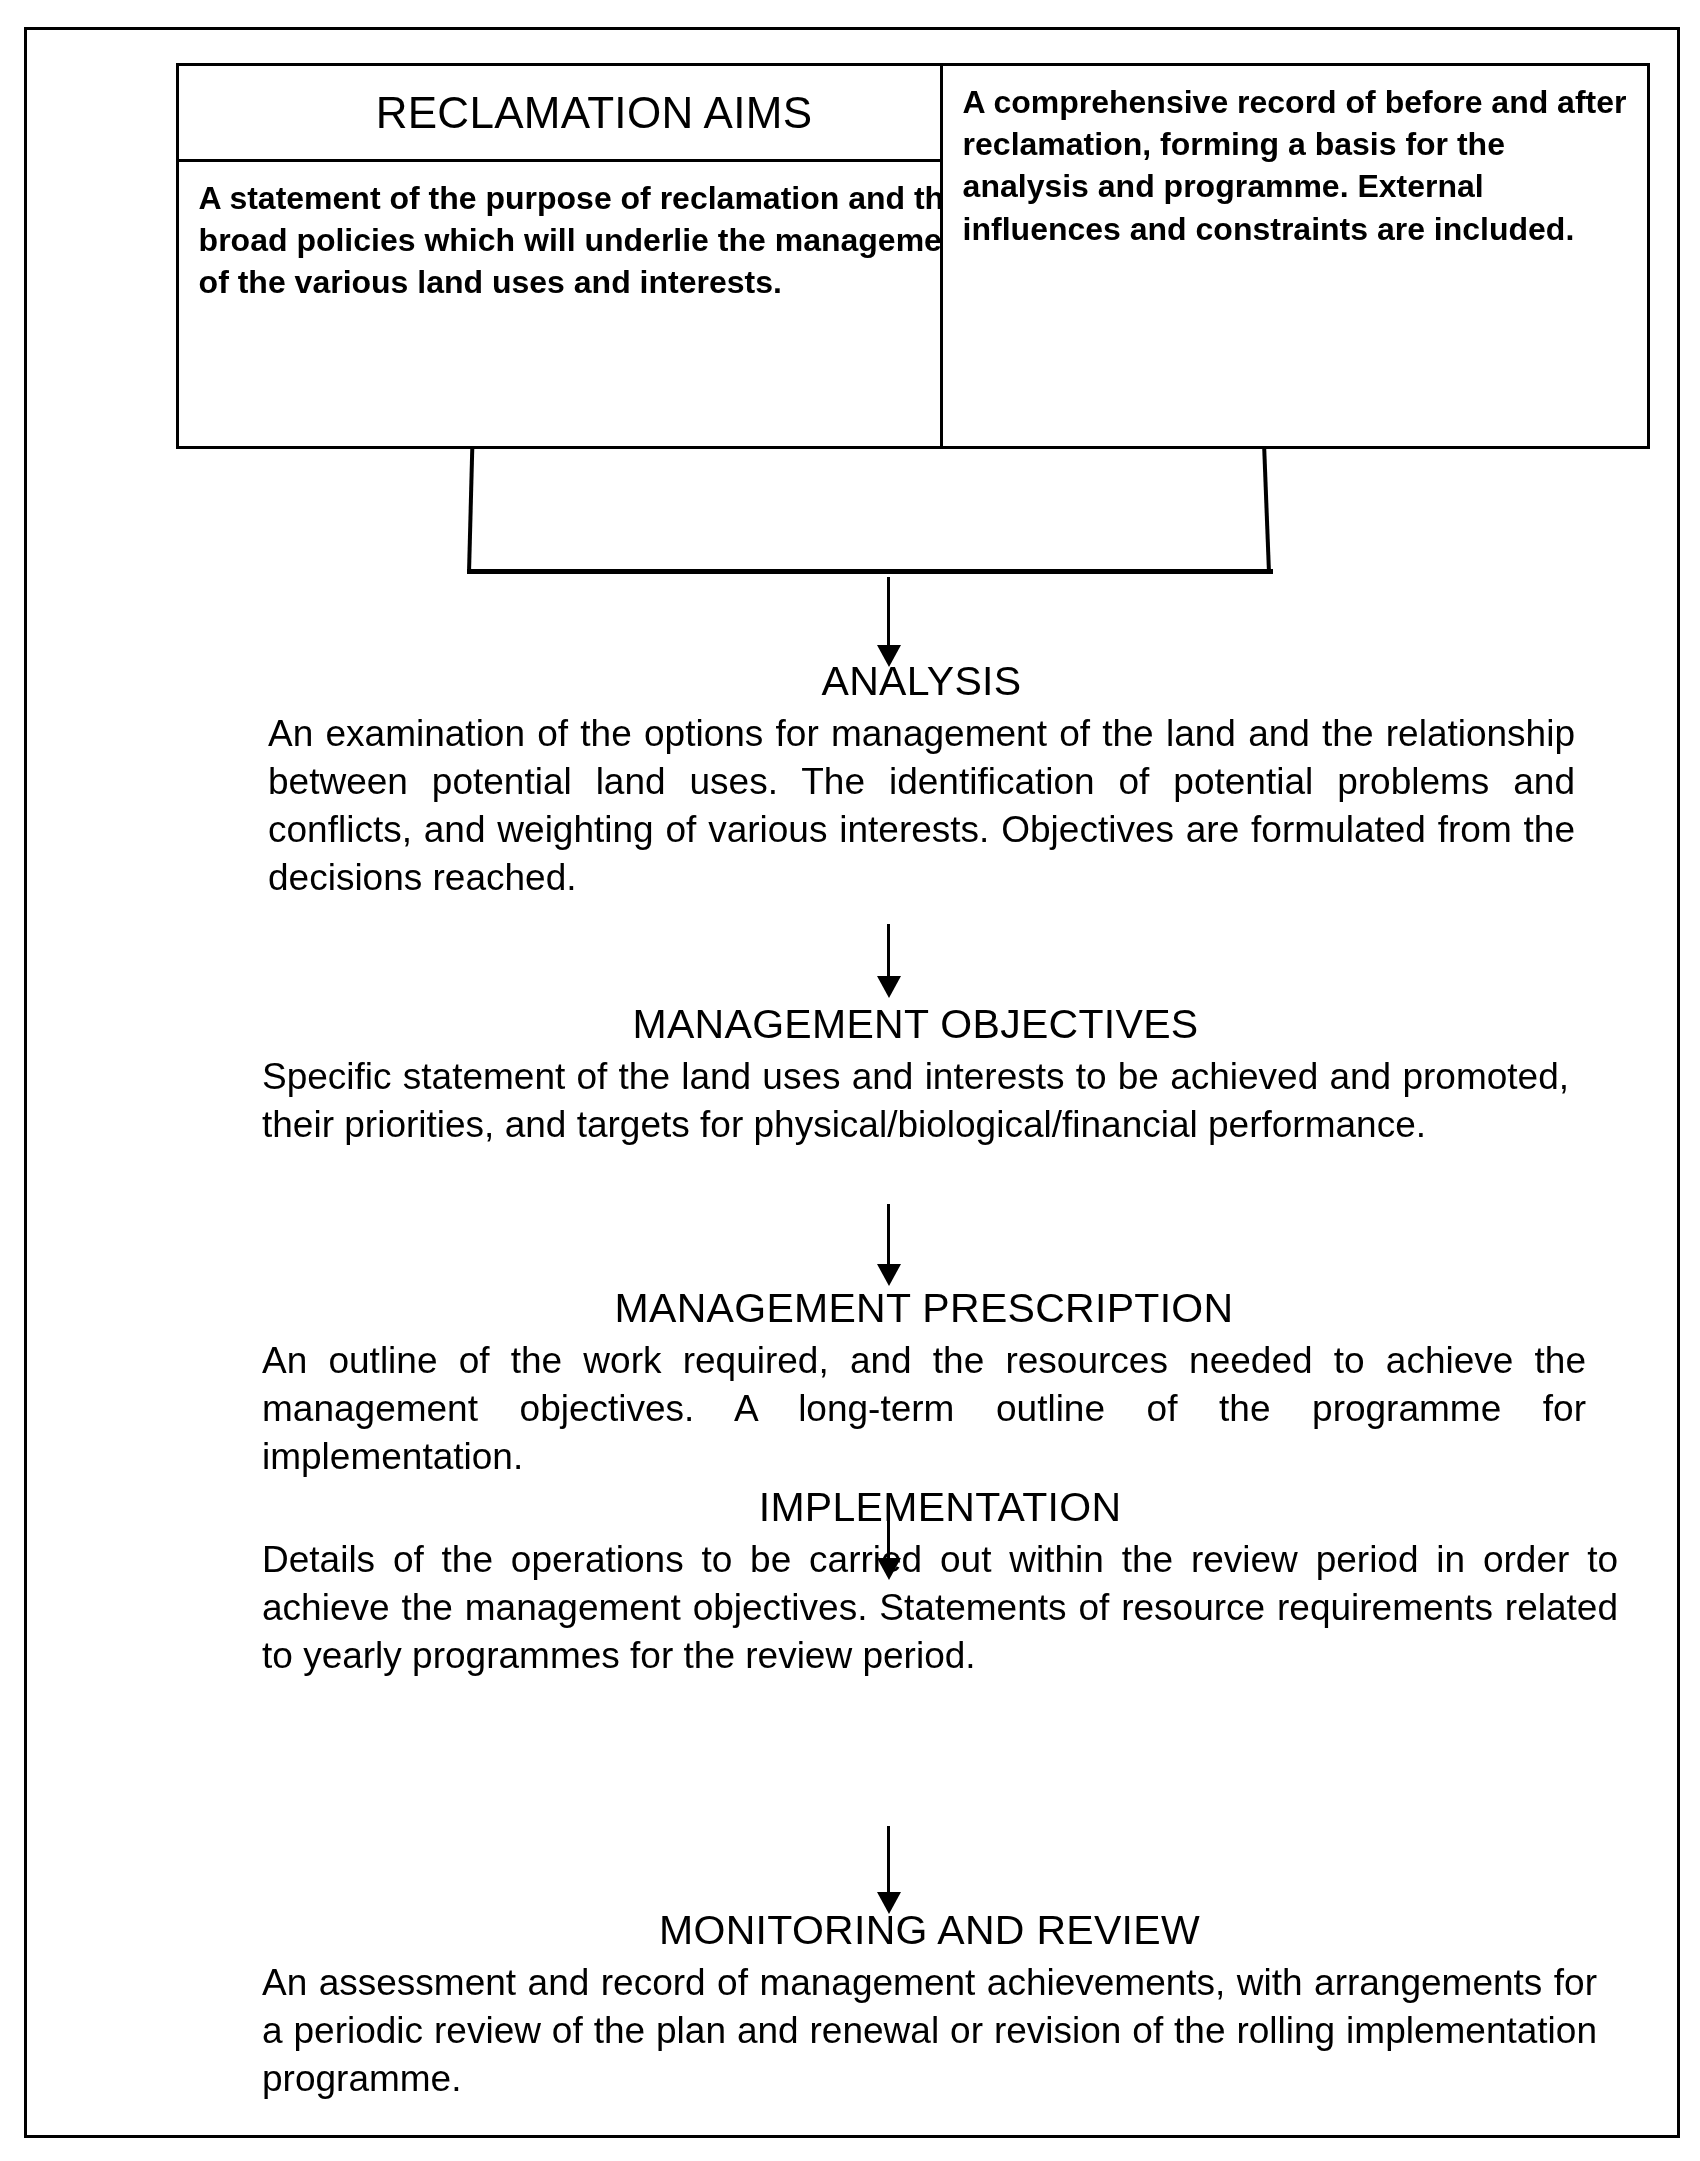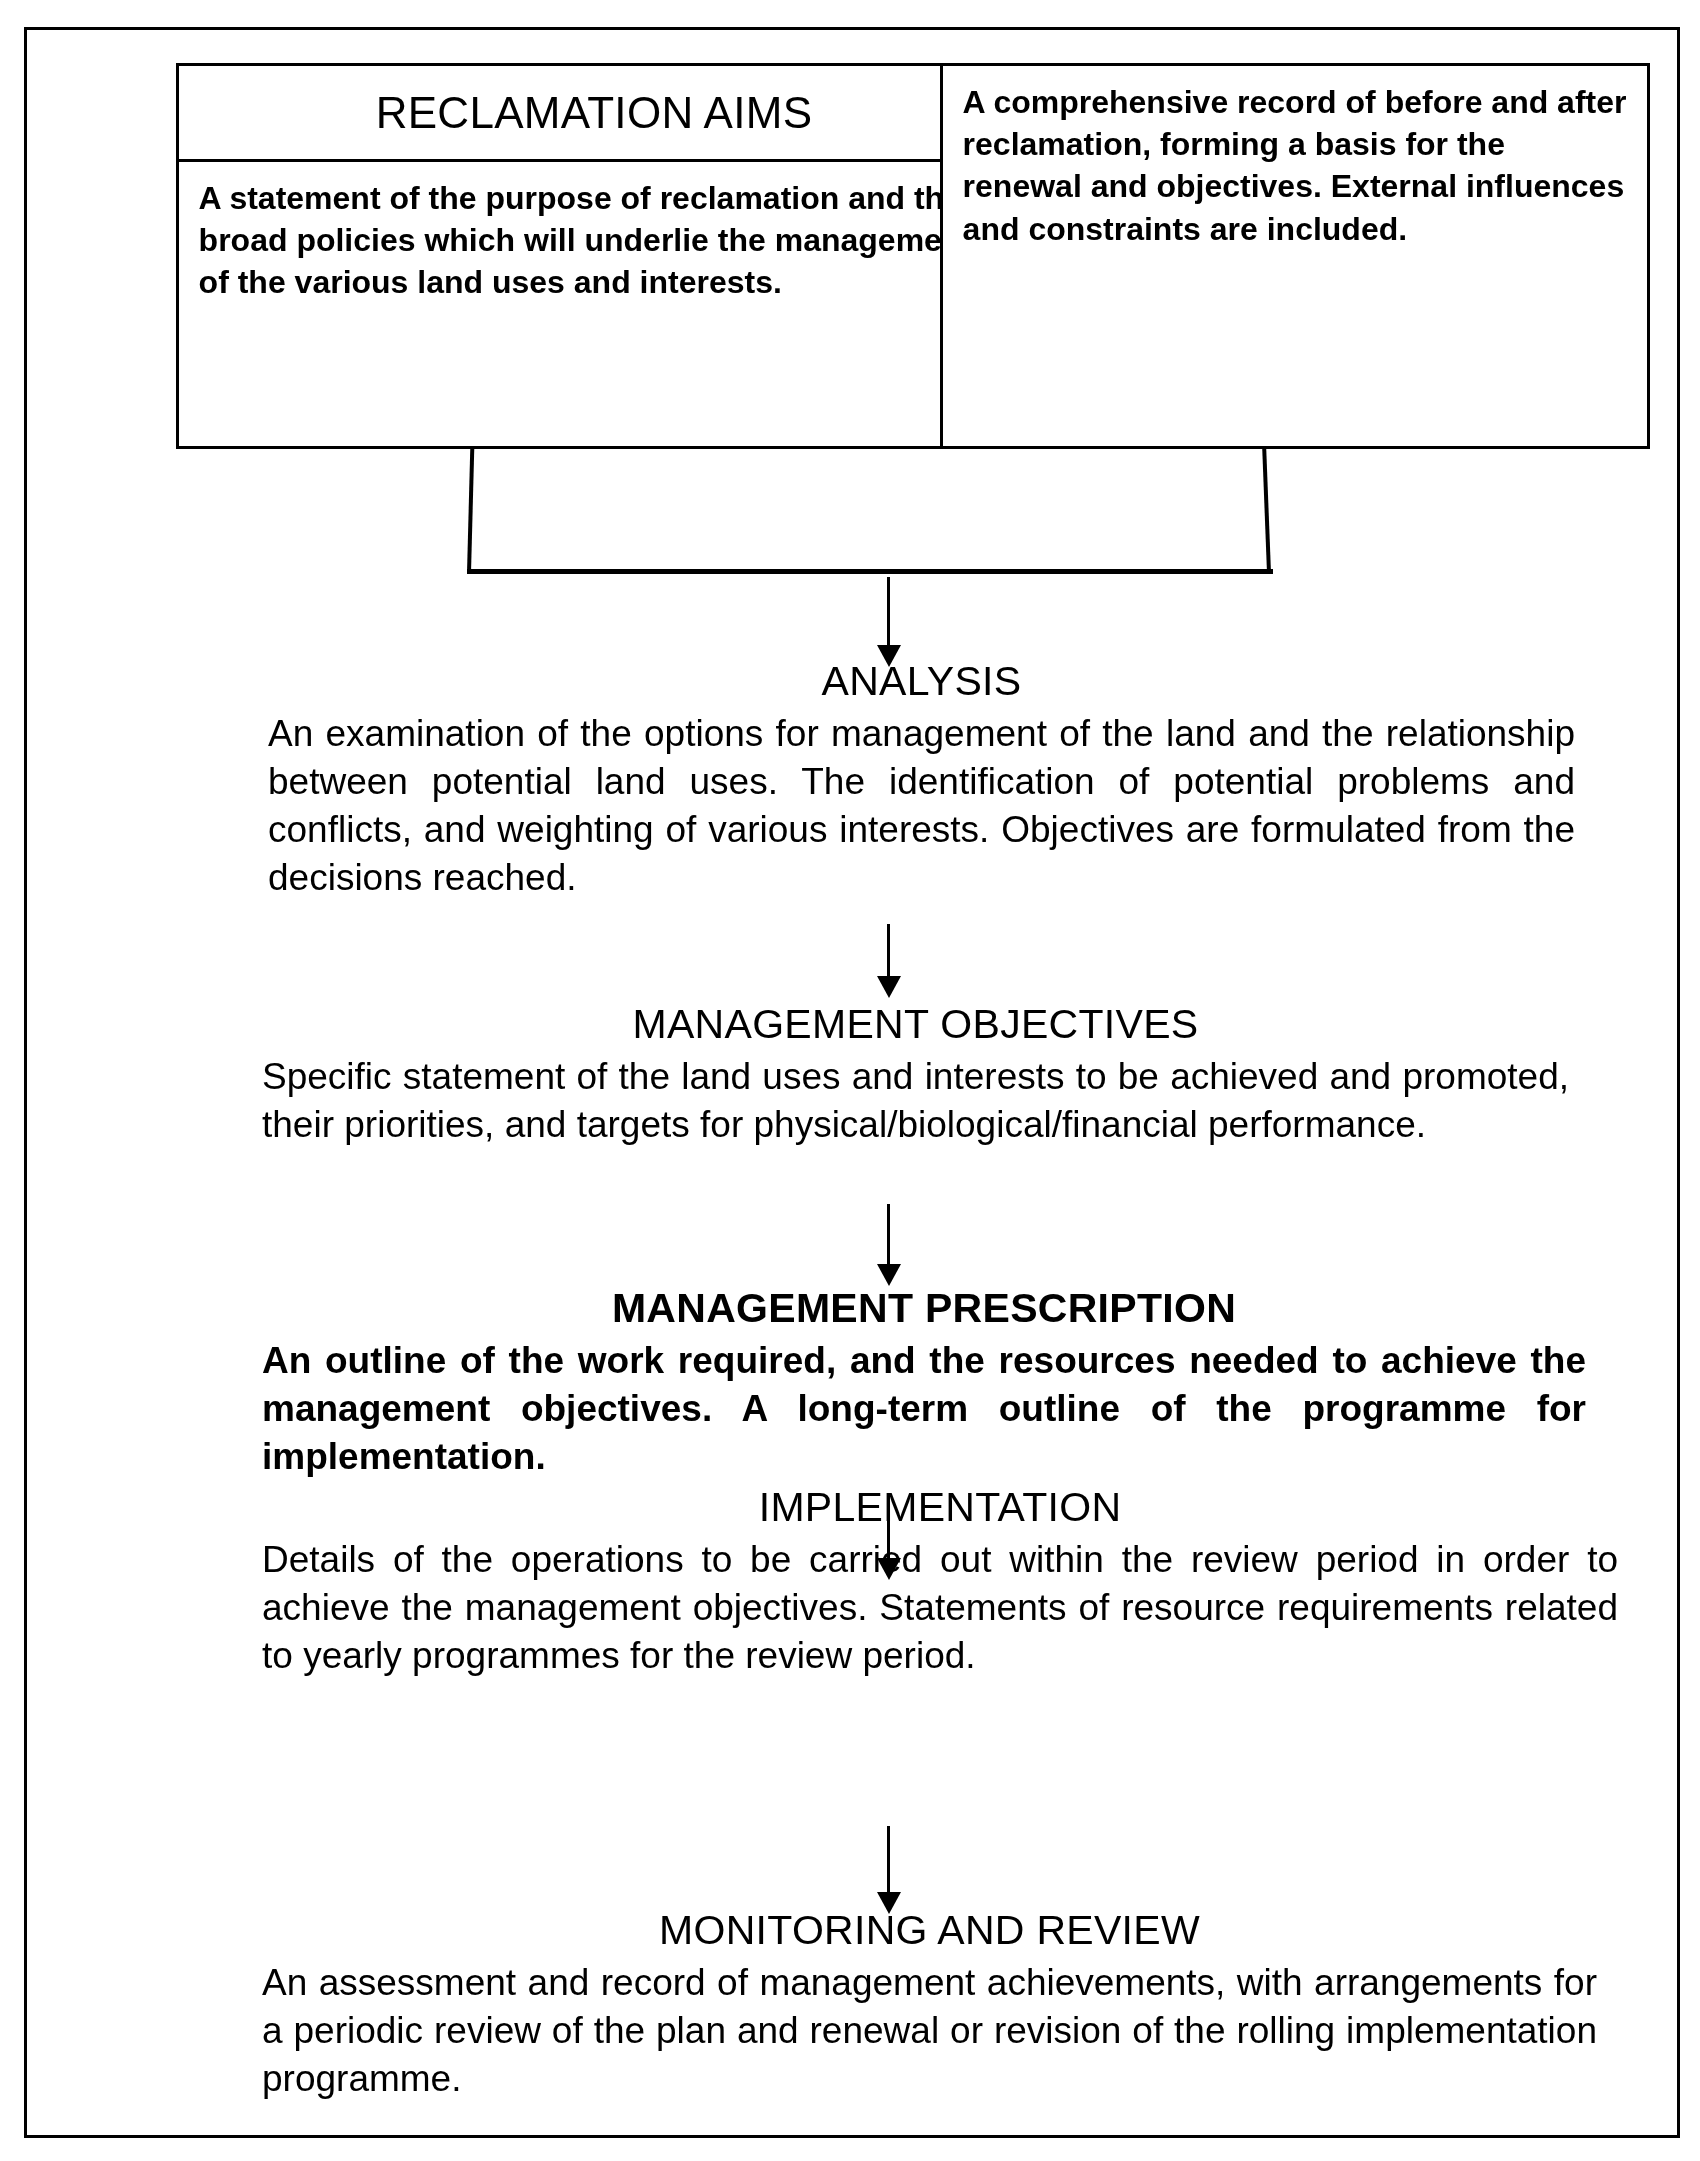--- a/index.html
+++ b/index.html
@@ -181,21 +181,21 @@
     display: block;
     font-size: 37px;
     line-height: 1.30;
     text-align: justify;
     text-align-last: left;
     hyphens: none;
   }
 
   #stage-analysis       { top: 630px; left: 241px; width: 1307px; }
   #stage-objectives     { top: 973px; left: 235px; width: 1307px; }
-  #stage-prescription   { top: 1257px; left: 235px; width: 1324px; font-weight: bold; }
+  #stage-prescription   { top: 1257px; left: 235px; width: 1324px; }
   #stage-implementation { top: 1456px; left: 235px; width: 1356px; }
   #stage-monitoring     { top: 1879px; left: 235px; width: 1335px; }
 </style>
 </head>
 <body>
 
 <div id="diagram-frame">
 
   <div id="top-row">
 
@@ -203,21 +203,21 @@
       <div class="box-header">
         <span class="box-header-text">RECLAMATION AIMS</span>
       </div>
       <div class="box-body">
         <span class="box-body-text">A statement of the purpose of reclamation and the broad policies which will underlie the management of the various land uses and interests.</span>
       </div>
     </div>
 
     <div class="top-box" id="reference-box">
       <div class="box-body">
-        <span class="box-body-text">A comprehensive record of before and after reclamation, forming a basis for the renewal and objectives. External influences and constraints are included.</span>
+        <span class="box-body-text">A comprehensive record of before and after reclamation, forming a basis for the analysis and programme. External influences and constraints are included.</span>
       </div>
     </div>
 
   </div>
 
   <div id="bracket-connector">
     <div id="bracket-left-arm"></div>
     <div id="bracket-right-arm"></div>
     <div id="bracket-horizontal"></div>
   </div>

